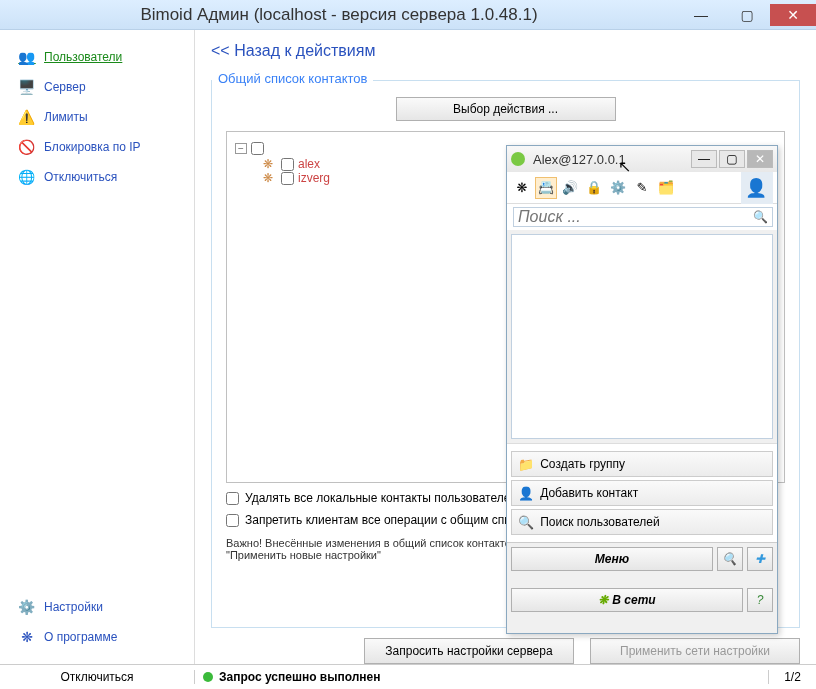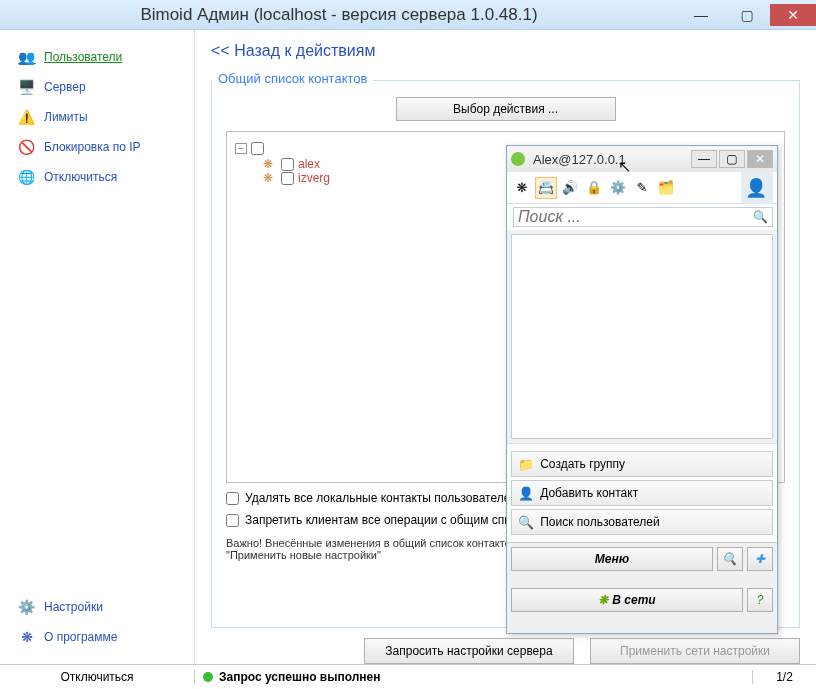--- a/index.html
+++ b/index.html
@@ -29,21 +29,21 @@
 .checkrow { display: flex; align-items: center; margin-top: 8px; font-size: 12px; }
 .checkrow input { margin-right: 6px; }
 .note { font-size: 11px; margin-top: 10px; color: #333; }
 .bottom-btns { display: flex; justify-content: flex-end; gap: 16px; margin-top: 10px; }
 .big-btn { width: 210px; height: 26px; background: linear-gradient(#fafafa,#e6e6e6); border: 1px solid #b0b0b0; font-size: 12px; }
 .big-btn[disabled] { color: #999; }
 .statusbar { height: 25px; border-top: 1px solid #ccc; display: flex; align-items: center; font-size: 12px; }
 .status-left { width: 195px; text-align: center; border-right: 1px solid #ccc; }
 .status-mid { flex: 1; display: flex; align-items: center; padding-left: 8px; }
 .status-dot { width: 10px; height: 10px; border-radius: 50%; background: #3bba3b; margin-right: 6px; }
-.status-right { width: 64px; text-align: center; border-left: 1px solid #ccc; }
+.status-right { width: 48px; text-align: center; border-left: 1px solid #ccc; }
 
 
 .childwin { position: absolute; left: 506px; top: 145px; width: 272px; height: 489px; background: #f0f0f0; border: 1px solid #8aa8c0; box-shadow: 2px 2px 6px rgba(0,0,0,.2); display: flex; flex-direction: column; }
 .child-title { height: 26px; background: linear-gradient(#f8f8f8,#e8e8e8); display: flex; align-items: center; padding: 0 4px; }
 .child-title-icon { width: 14px; height: 14px; border-radius: 50%; background: #7ac943; margin-right: 8px; }
 .child-title-text { flex: 1; color: #333; font-size: 13px; }
 .child-ctl { width: 26px; height: 18px; display: flex; align-items: center; justify-content: center; font-size: 12px; border: 1px solid #bbb; margin-left: 2px; background: #e8e8e8; }
 .child-ctl.close { background: #b8b8b8; color: #fff; }
 .child-toolbar { height: 32px; display: flex; align-items: center; padding: 2px 4px; gap: 2px; background: #fff; border-bottom: 1px solid #ddd; }
 .tb-btn { width: 22px; height: 22px; display: flex; align-items: center; justify-content: center; font-size: 13px; border: 1px solid transparent; }

